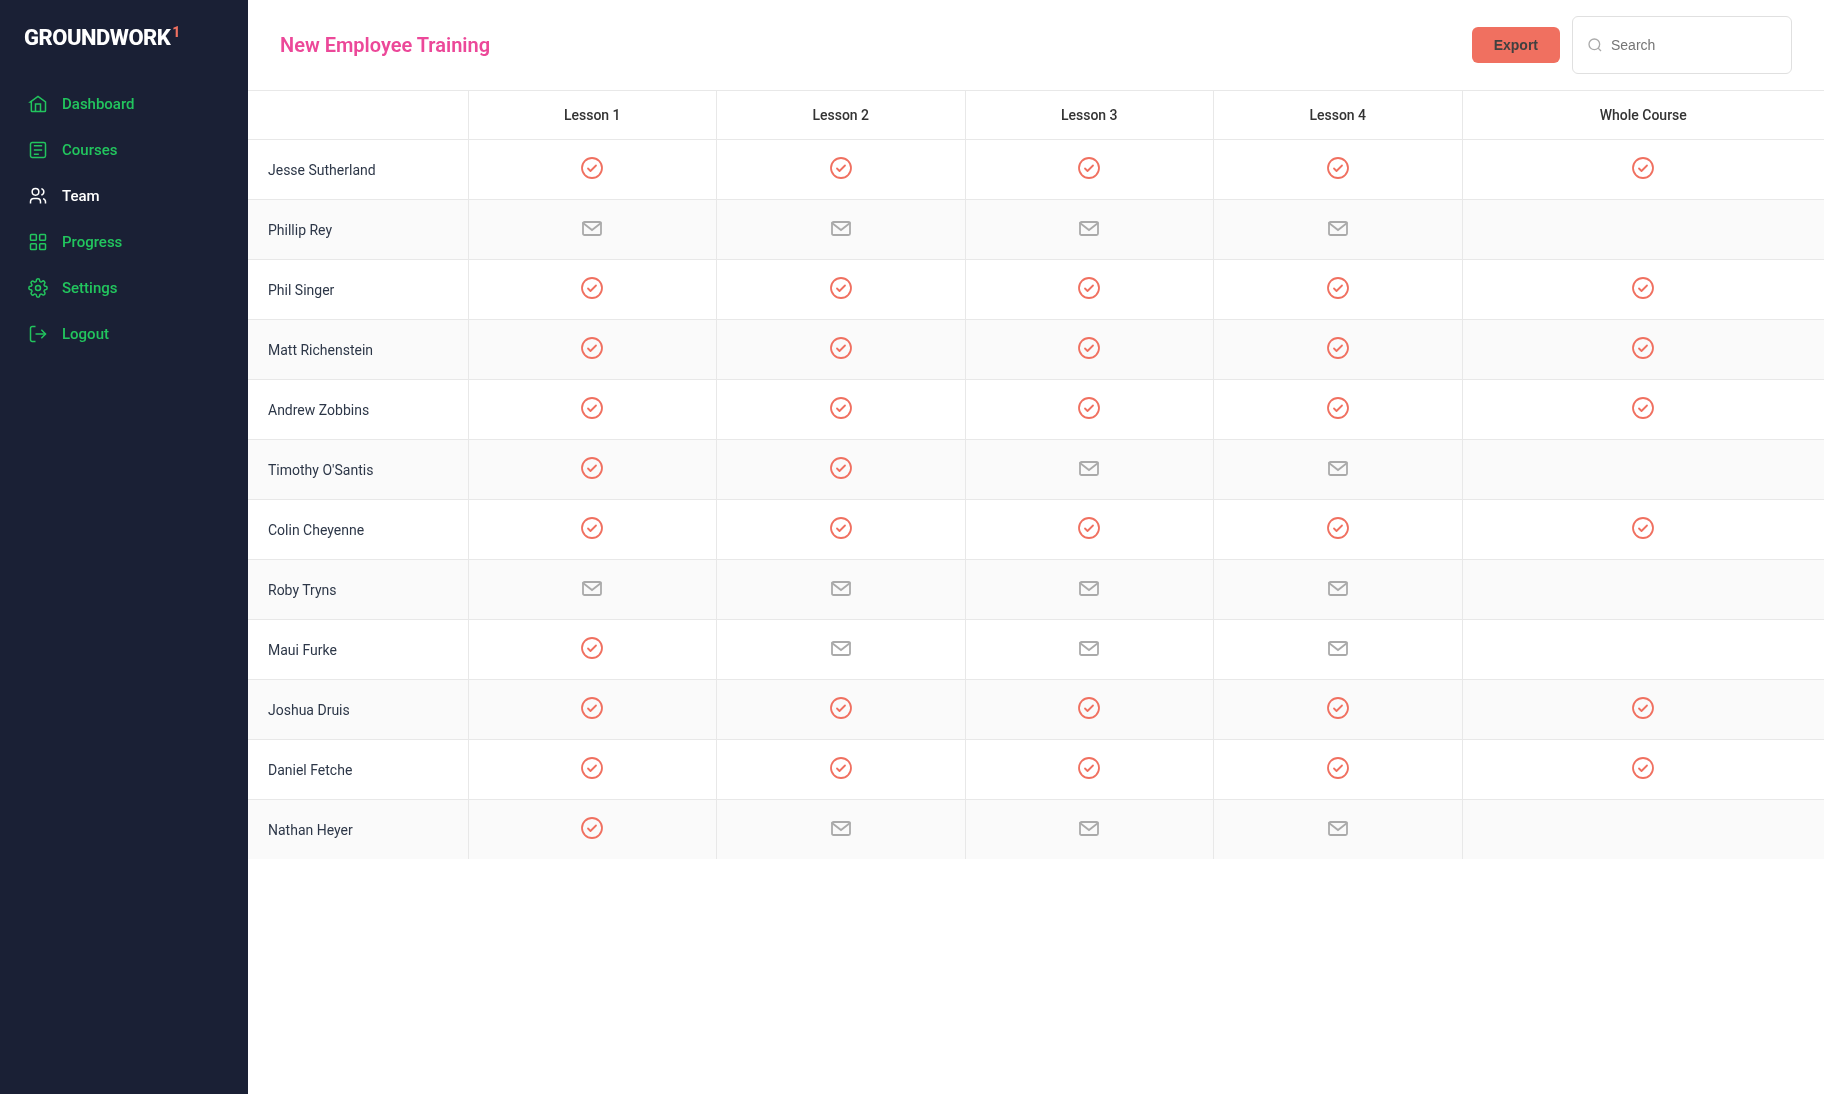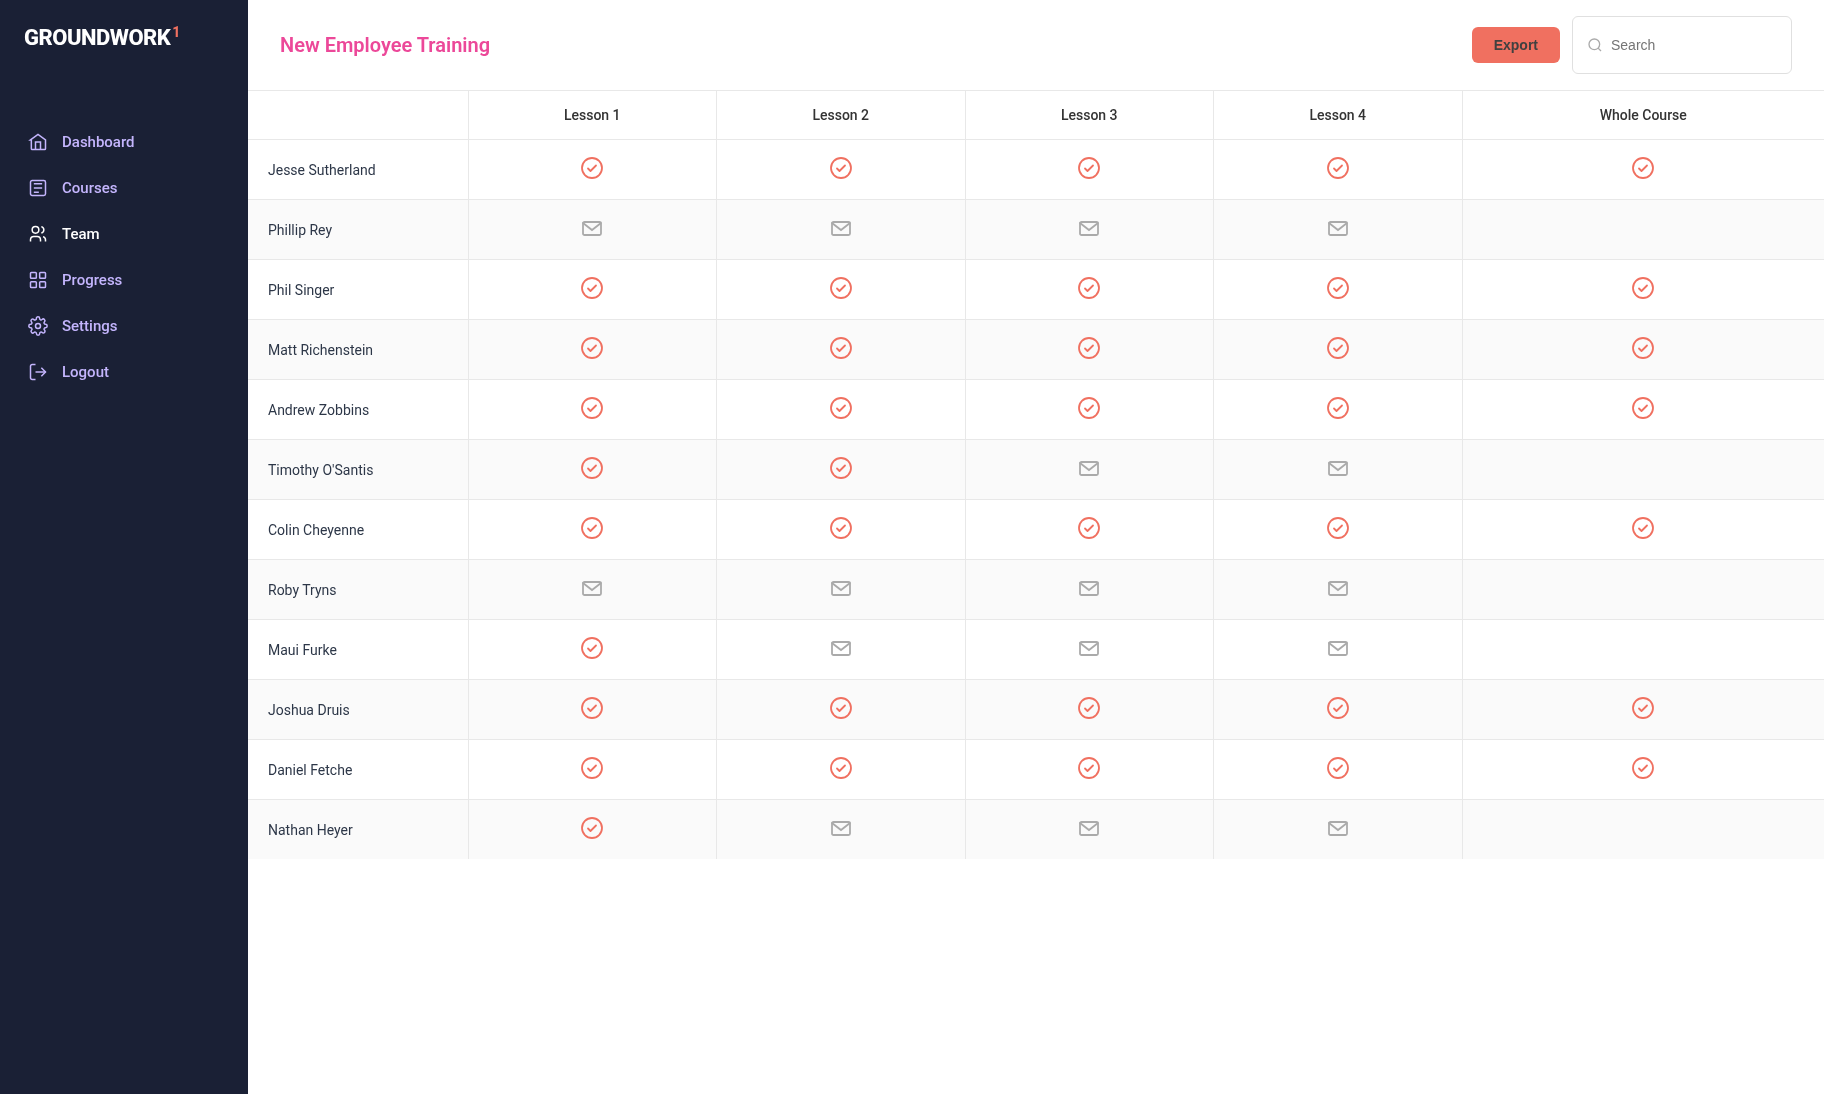--- a/index.html
+++ b/index.html
@@ -7,21 +7,20 @@
 
     
     .sidebar {
       width: 248px;
       min-width: 248px;
       background: #1a2035;
       color: #fff;
       display: flex;
       flex-direction: column;
       padding: 0;
-      gap: 38px;
     }
     .sidebar-logo {
       padding: 24px 24px 32px 24px;
       display: flex;
       align-items: center;
     }
     .logo-text {
       font-size: 22px;
       font-weight: 800;
       color: #fff;
@@ -40,21 +39,21 @@
       gap: 2px;
       padding: 0 12px;
     }
     .nav-item {
       display: flex;
       align-items: center;
       gap: 14px;
       padding: 12px 16px;
       border-radius: 8px;
       cursor: pointer;
-      color: #c4b5fd;
+      color: #22c55e;
       font-size: 15px;
       font-weight: 500;
       transition: background 0.15s;
       text-decoration: none;
     }
     .nav-item.active { color: #fff; }
     .nav-icon {
       width: 20px;
       height: 20px;
       display: flex;

